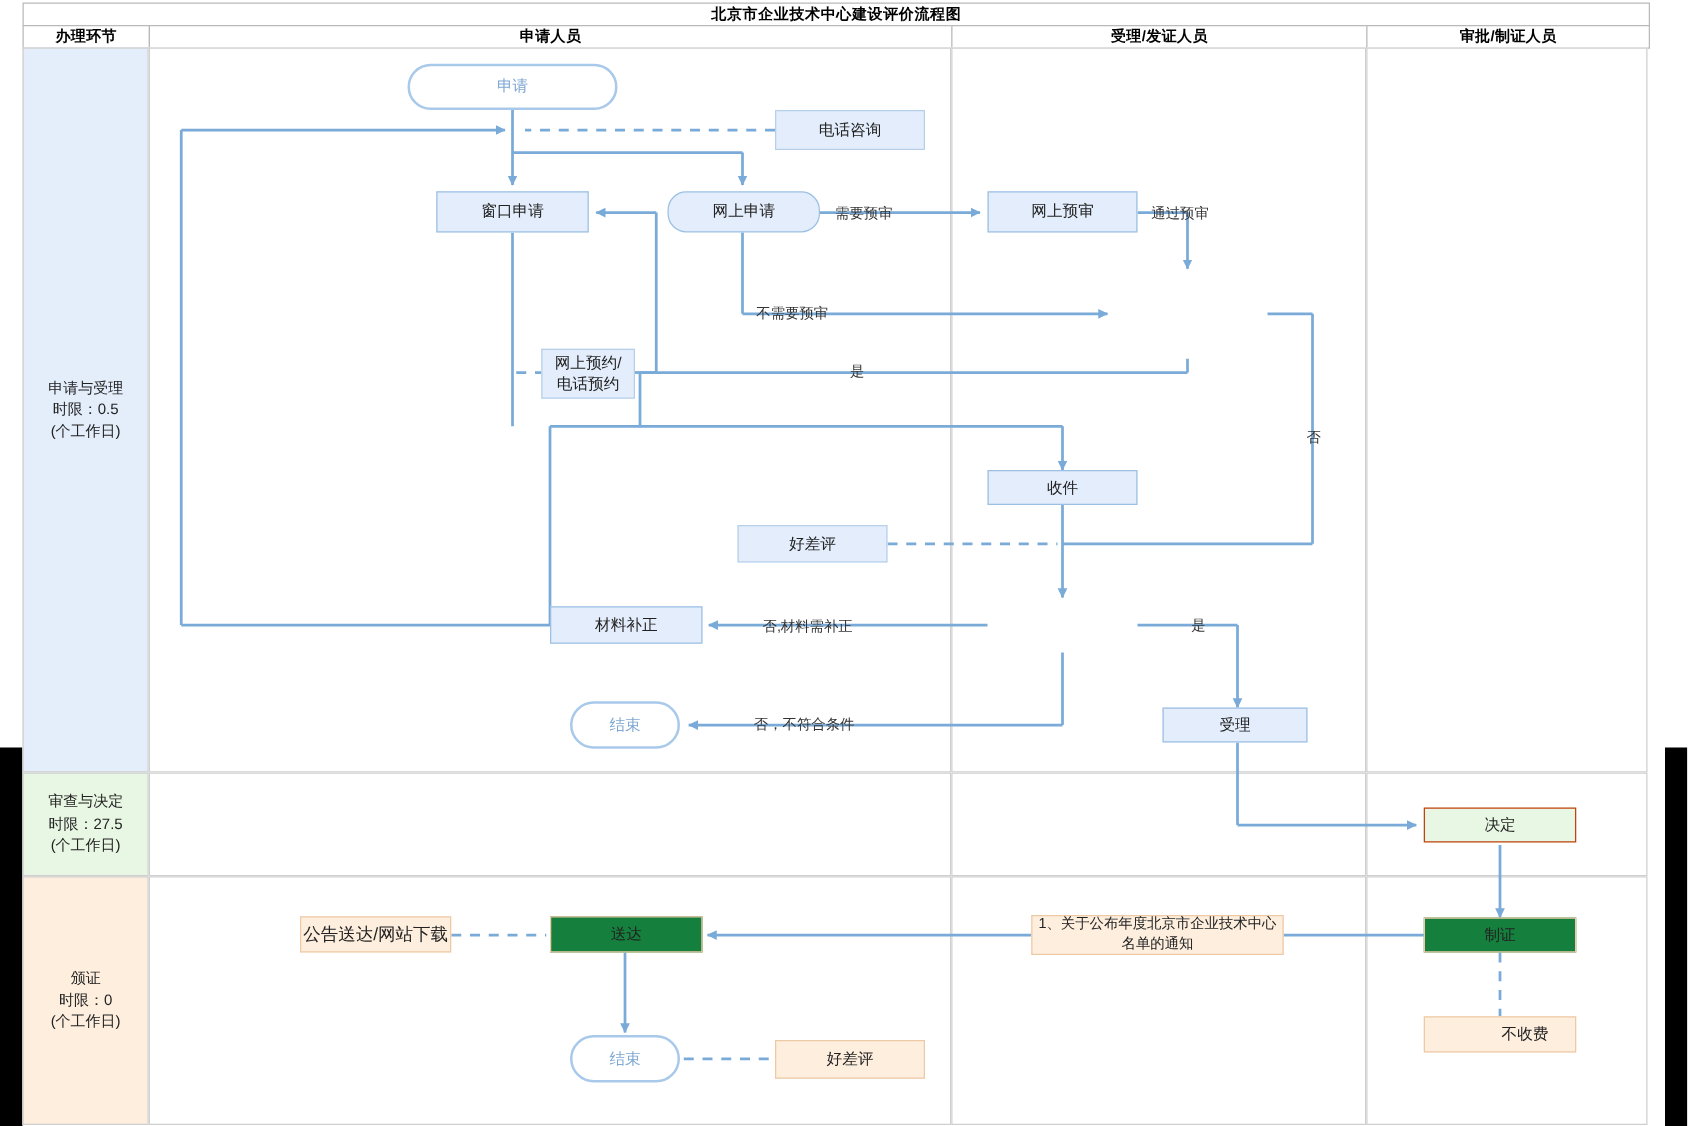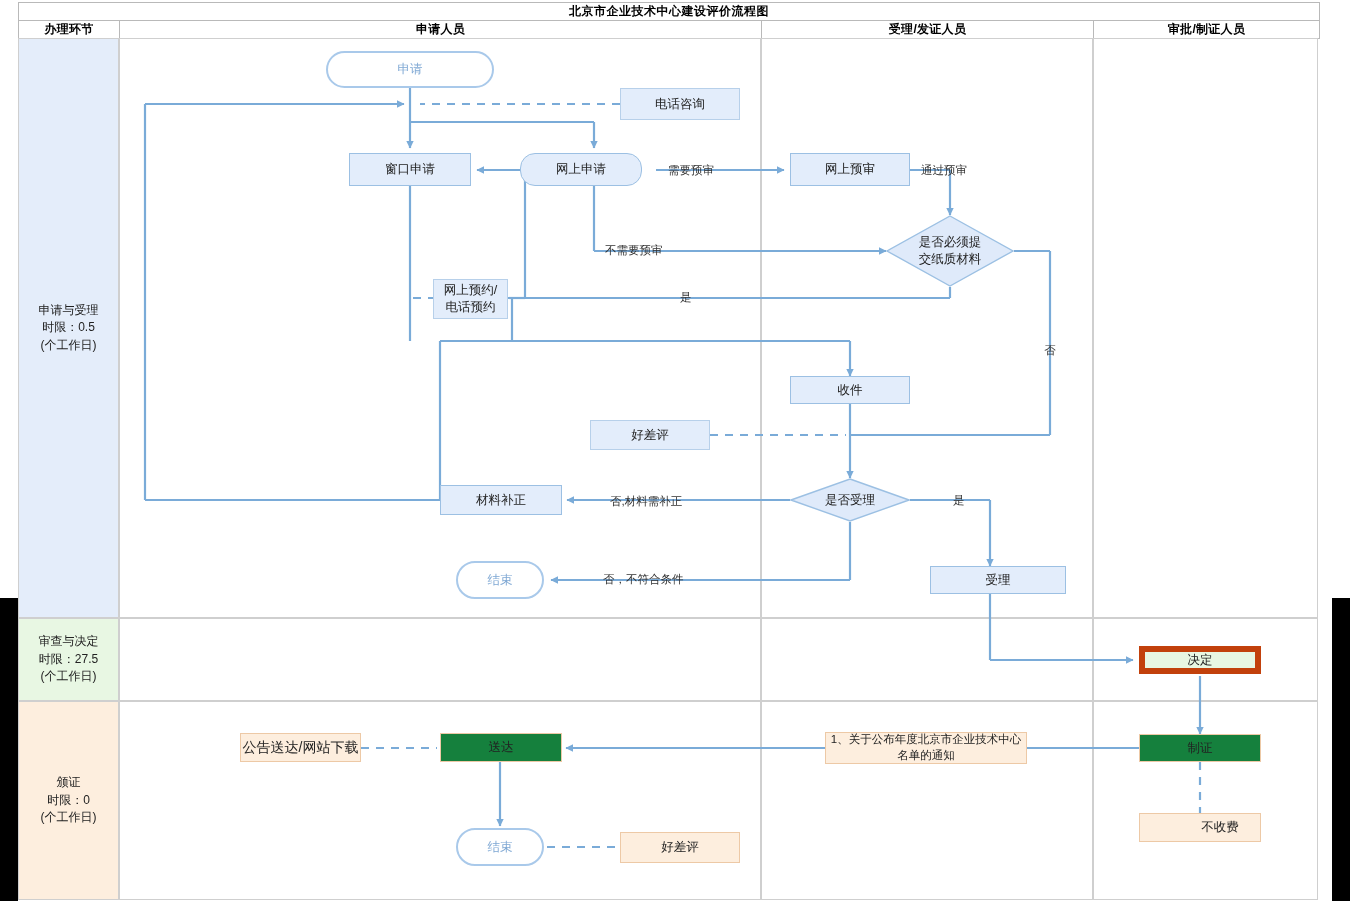--- a/index.html
+++ b/index.html
@@ -60,21 +60,21 @@
   
   svg#wires{position:absolute;left:0;top:0;width:1350px;height:901px;pointer-events:none;}
 
   
   .node{
     position:absolute;box-sizing:border-box;
     display:flex;align-items:center;justify-content:center;text-align:center;
     font-size:12.5px;color:#222;line-height:1.35;white-space:pre-line;
   }
   .node.proc{background:#e3edfb;border:1px solid #9cc0e3;}
-  .node.proc-green{background:#e8f7e3;border:6px solid #c2410c;}
+  .node.proc-green{background:#e8f7e3;border:1px solid #c2410c;}
   .node.proc-peach{background:#15803d;border:1px solid #edc9a6;}
   .node.term{
     background:#ffffff;border:2px solid #a9c9ea;border-radius:22px;
     color:#7fa8d4;
   }
   .node.note{background:#e3edfb;border:1px solid #b7d0ea;}
   .node.note-peach{background:#fdeede;border:1px solid #edc9a6;}
 
   .diamond{position:absolute;}
   .diamond .dlabel{
@@ -206,51 +206,38 @@
       <path d="M547,847 L618,847" stroke-dasharray="8 7"></path>
     </g>
   </svg>
 
   <div class="node term" style="left:326px;top:51px;width:168px;height:37px;">申请</div>
 
   <div class="node note" style="left:620px;top:88px;width:120px;height:32px;">电话咨询</div>
 
   <div class="node proc" style="left:349px;top:153px;width:122px;height:33px;">窗口申请</div>
 
-  <div class="node proc" style="left:520px;top:153px;width:122px;height:33px;border-radius:15px;">网上申请</div>
+  <div class="node proc" style="left:534px;top:153px;width:122px;height:33px;border-radius:15px;">网上申请</div>
 
   <div class="node proc" style="left:790px;top:153px;width:120px;height:33px;">网上预审</div>
 
   <div class="node note" style="left:433px;top:279px;width:75px;height:40px;">网上预约/
 电话预约</div>
 
-  <div class="diamond" style="left:886px;top:215px;width:128px;height:72px;">
-    <svg width="128" height="72" viewBox="0 0 128 72" xmlns="http://www.w3.org/2000/svg">
-      <polygon points="64,1 127,36 64,71 1,36" fill="#dfeafa" stroke="#9cc0e3" stroke-width="1.4"></polygon>
-    </svg>
-    <div class="dlabel">是否必须提
-交纸质材料</div>
-  </div>
 
   <div class="node proc" style="left:790px;top:376px;width:120px;height:28px;">收件</div>
 
   <div class="node note" style="left:590px;top:420px;width:120px;height:30px;">好差评</div>
 
-  <div class="diamond" style="left:790px;top:478px;width:120px;height:44px;">
-    <svg width="120" height="44" viewBox="0 0 120 44" xmlns="http://www.w3.org/2000/svg">
-      <polygon points="60,1 119,22 60,43 1,22" fill="#dfeafa" stroke="#9cc0e3" stroke-width="1.4"></polygon>
-    </svg>
-    <div class="dlabel">是否受理</div>
-  </div>
 
   <div class="node proc" style="left:440px;top:485px;width:122px;height:30px;">材料补正</div>
 
   <div class="node term" style="left:456px;top:561px;width:88px;height:38px;">结束</div>
 
-  <div class="node proc" style="left:930px;top:566px;width:136px;height:28px;">受理</div>
+  <div class="node proc" style="left:930px;top:566px;width:116px;height:28px;">受理</div>
 
   <div class="node proc-green" style="left:1139px;top:646px;width:122px;height:28px;">决定</div>
 
   <div class="node proc-peach" style="left:1139px;top:734px;width:122px;height:28px;">制证</div>
 
   <div class="node note-peach" style="left:1139px;top:813px;width:122px;height:29px;padding-left:40px;">不收费</div>
 
   <div class="node note-peach" style="left:825px;top:732px;width:202px;height:32px;font-size:11.5px;">1、关于公布年度北京市企业技术中心名单的通知</div>
 
   <div class="node proc-peach" style="left:440px;top:733px;width:122px;height:29px;">送达</div>

